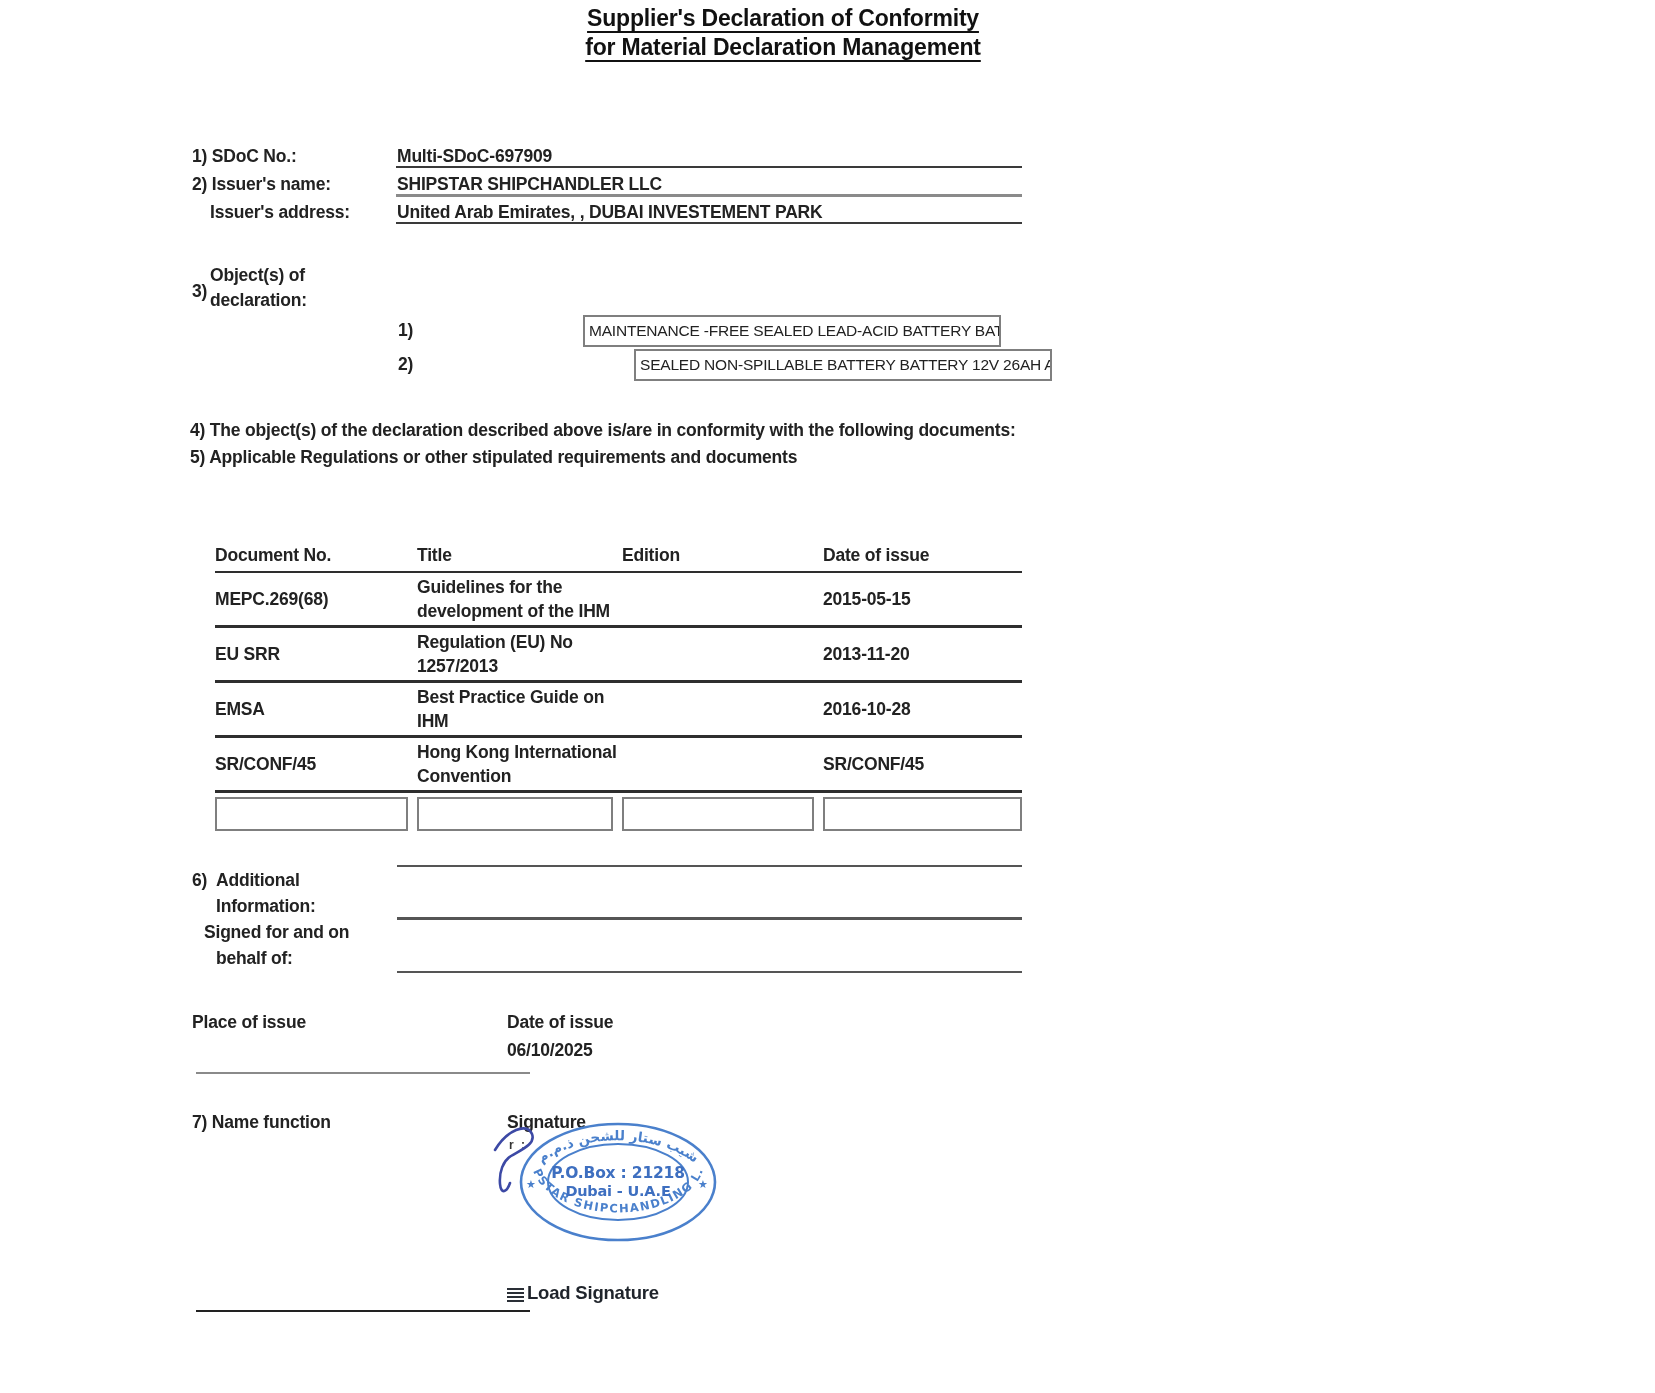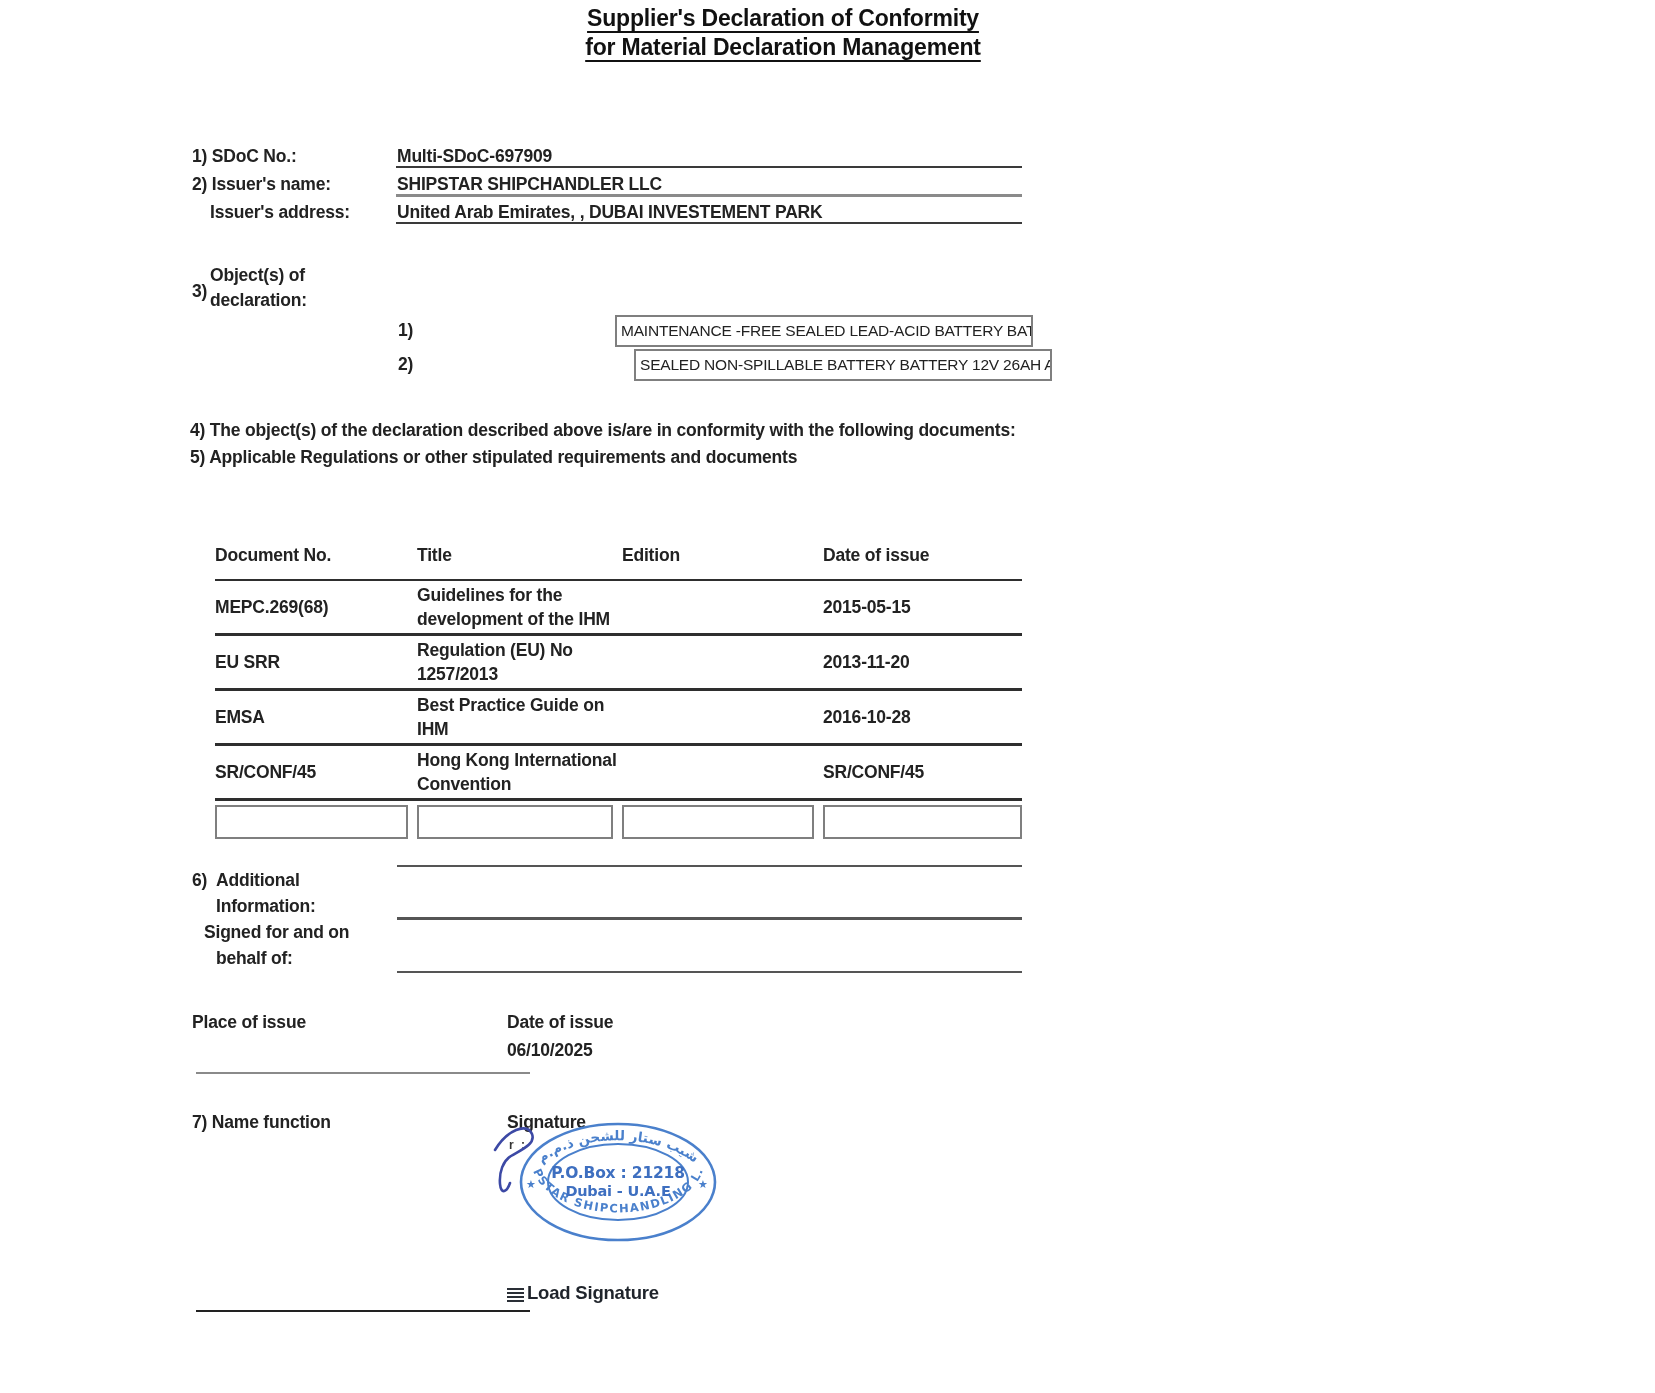--- a/index.html
+++ b/index.html
@@ -23,21 +23,21 @@
     background:#fff;border:2px solid #7f7f7f;height:24px;
     font-size:15.5px;font-weight:400;color:#222;
     white-space:nowrap;overflow:hidden;padding:2px 4px;line-height:24px;
   }
   .statement{font-size:17.5px;font-weight:700;color:#222;white-space:nowrap;}
   .doc-table{left:215px;top:543px;width:807px;}
   .trow{
     display:grid;grid-template-columns:202px 205px 201px 199px;
     align-items:center;border-bottom:3px solid #2e2e2e;min-height:52px;
   }
-  .trow.head{min-height:24px;align-items:end;border-bottom:2px solid #2e2e2e;padding-bottom:12px;}
+  .trow.head{min-height:24px;align-items:end;border-bottom:2px solid #2e2e2e;padding-bottom:4px;}
   .tcell{font-size:17.5px;font-weight:700;line-height:24px;}
   .trow.boxes{border-bottom:none;padding-top:4px;align-items:start;}
   .trow.boxes .textbox{margin-right:9px;height:26px;}
   .sig-small{font-size:12px;font-weight:700;color:#333;letter-spacing:2px;}
   .load-sig{display:flex;align-items:flex-end;cursor:pointer;}
   .load-icon{display:inline-block;margin-right:3px;}
   .load-icon i{display:block;width:17px;height:2px;background:#2a2f36;margin:2px 0;}
   .load-label{font-size:18.5px;font-weight:800;color:#1f242b;}
   svg text{font-family:"DejaVu Sans","Liberation Sans",sans-serif;}
 </style>
@@ -61,21 +61,21 @@
 
   <span class="abs lbl" style="left:210px;top:202px;">Issuer's address:</span>
   <span class="abs val" style="left:397px;top:202px;">United Arab Emirates, , DUBAI INVESTEMENT PARK</span>
   <div class="rule" style="left:396px;top:222px;width:626px;height:2px;"></div>
 
   <span class="abs lbl" style="left:192px;top:281px;">3)</span>
   <span class="abs lbl" style="left:210px;top:265px;">Object(s) of</span>
   <span class="abs lbl" style="left:210px;top:290px;">declaration:</span>
 
   <span class="abs lbl" style="left:398px;top:320px;">1)</span>
-  <div class="abs textbox" style="left:615px;top:315px;width:406px;">MAINTENANCE -FREE SEALED LEAD-ACID BATTERY BAT</div>
+  <div class="abs textbox" style="left:583px;top:315px;width:406px;">MAINTENANCE -FREE SEALED LEAD-ACID BATTERY BAT</div>
 
   <span class="abs lbl" style="left:398px;top:354px;">2)</span>
   <div class="abs textbox" style="left:607px;top:349px;width:406px;margin-left:27px;">SEALED NON-SPILLABLE BATTERY  BATTERY 12V 26AH A</div>
 
   <div class="abs statement" style="left:190px;top:420px;">4) The object(s) of the declaration described above is/are in conformity with the following documents:</div>
   <div class="abs statement" style="left:190px;top:447px;">5) Applicable Regulations or other stipulated requirements and documents</div>
 
   <div class="abs doc-table">
     <div class="trow head">
       <div class="tcell">Document No.</div>

